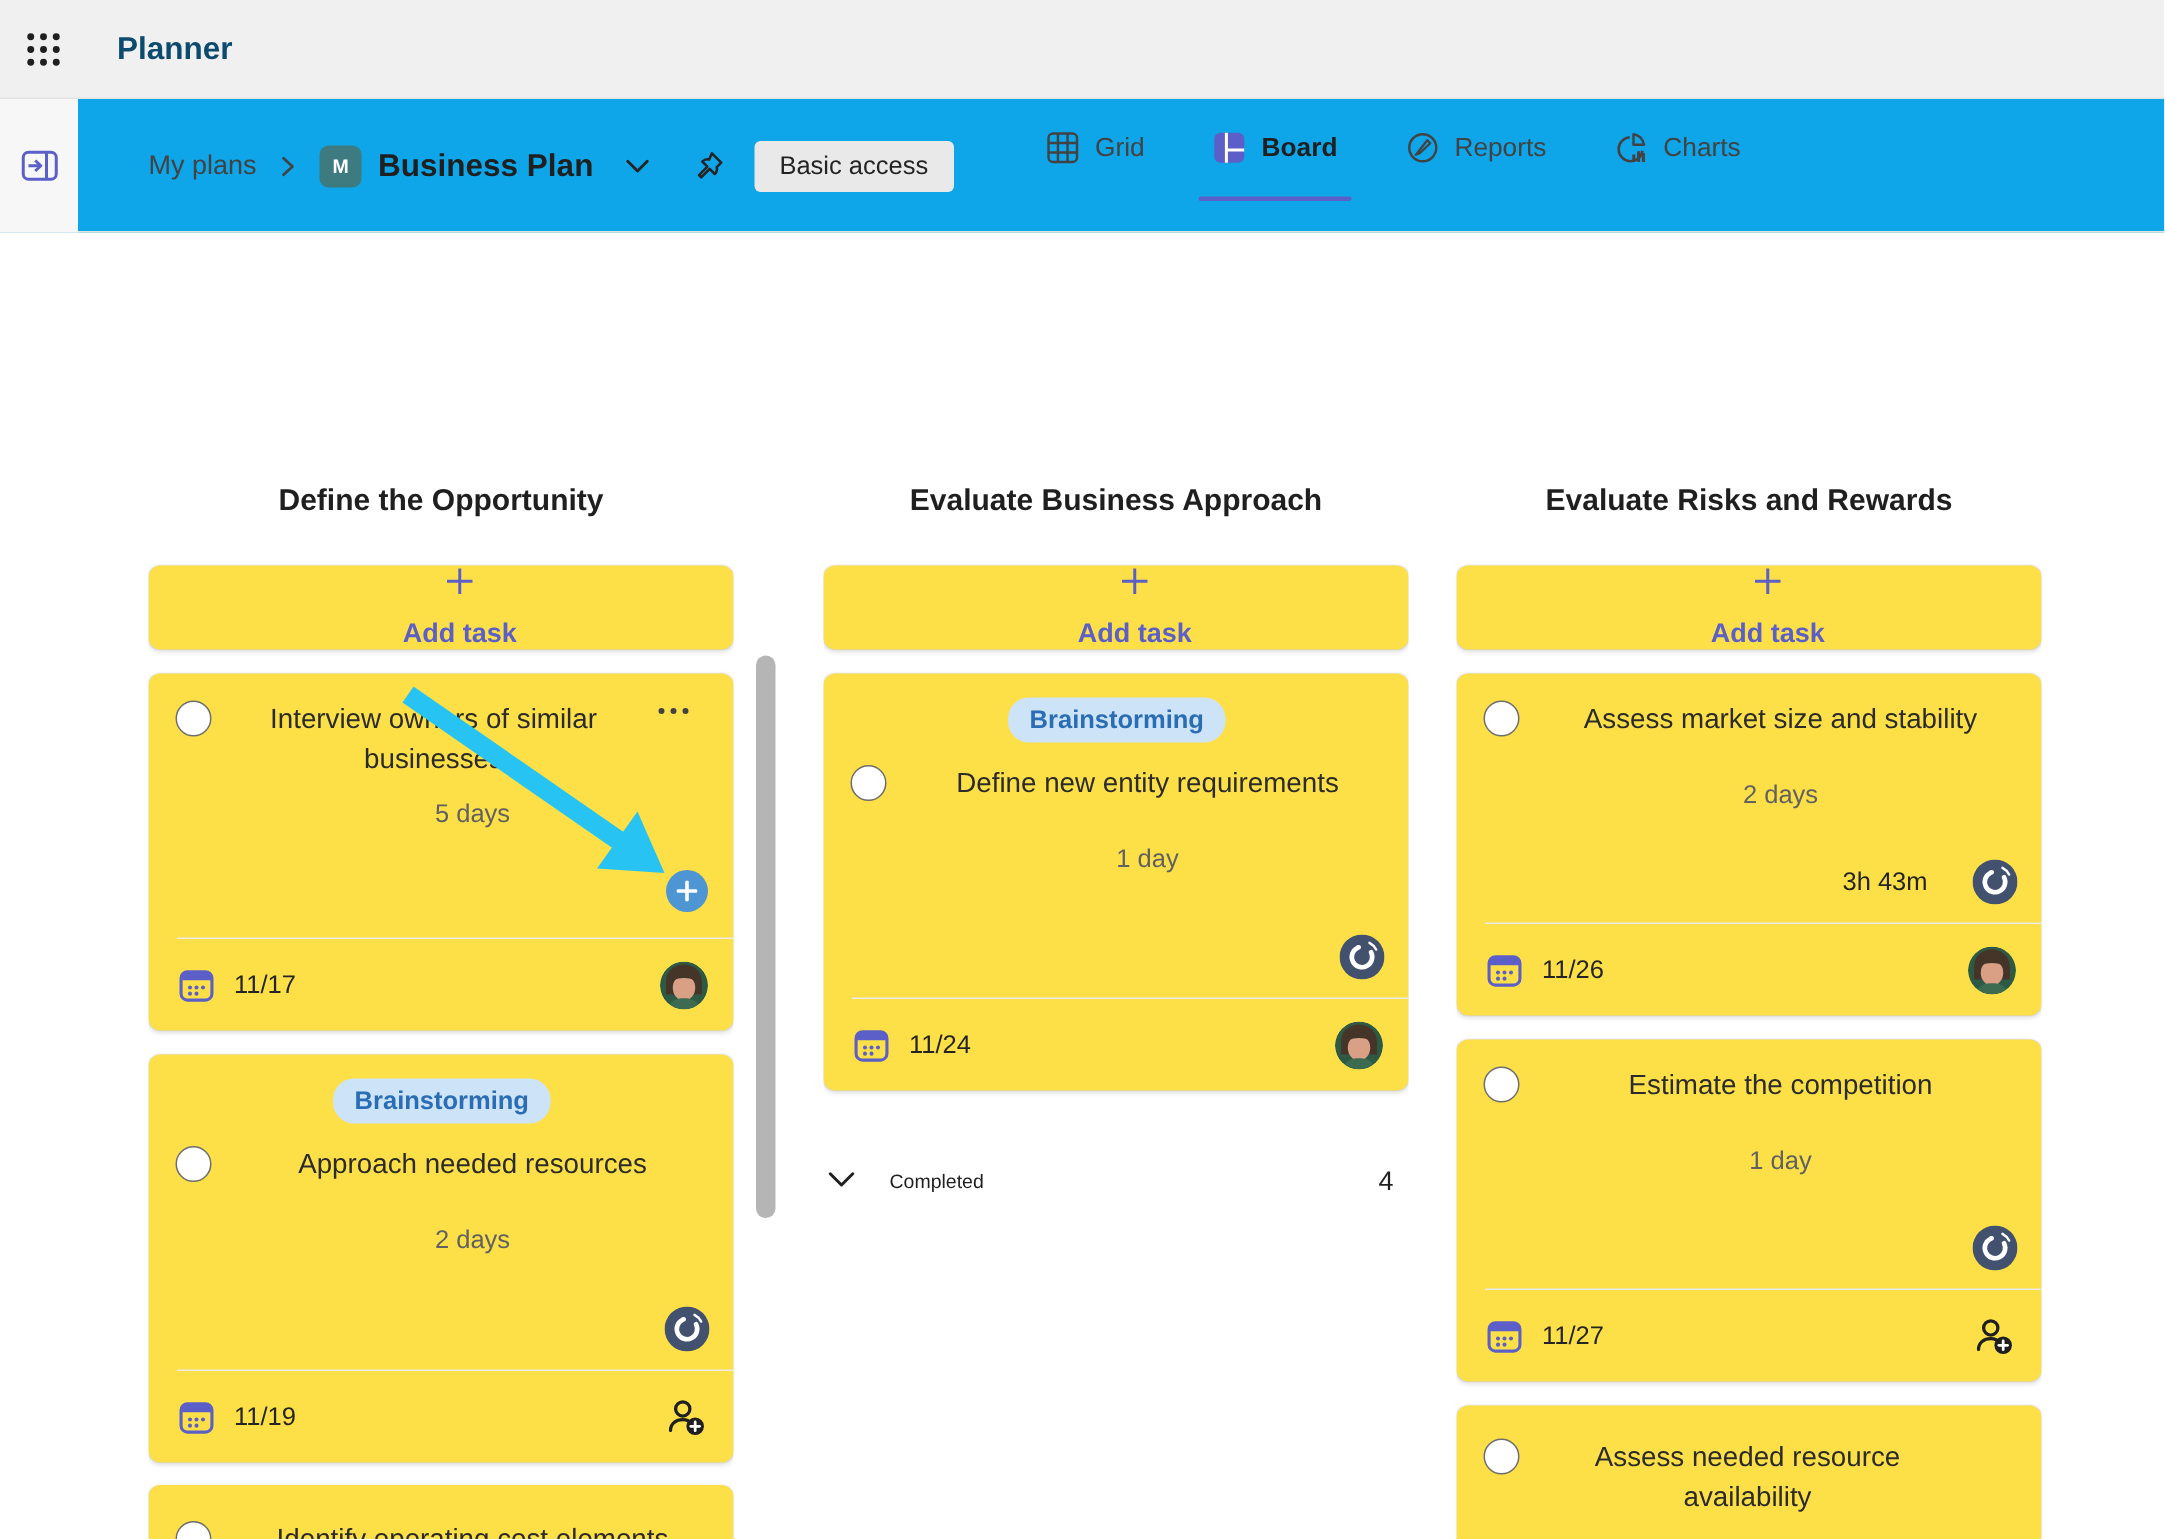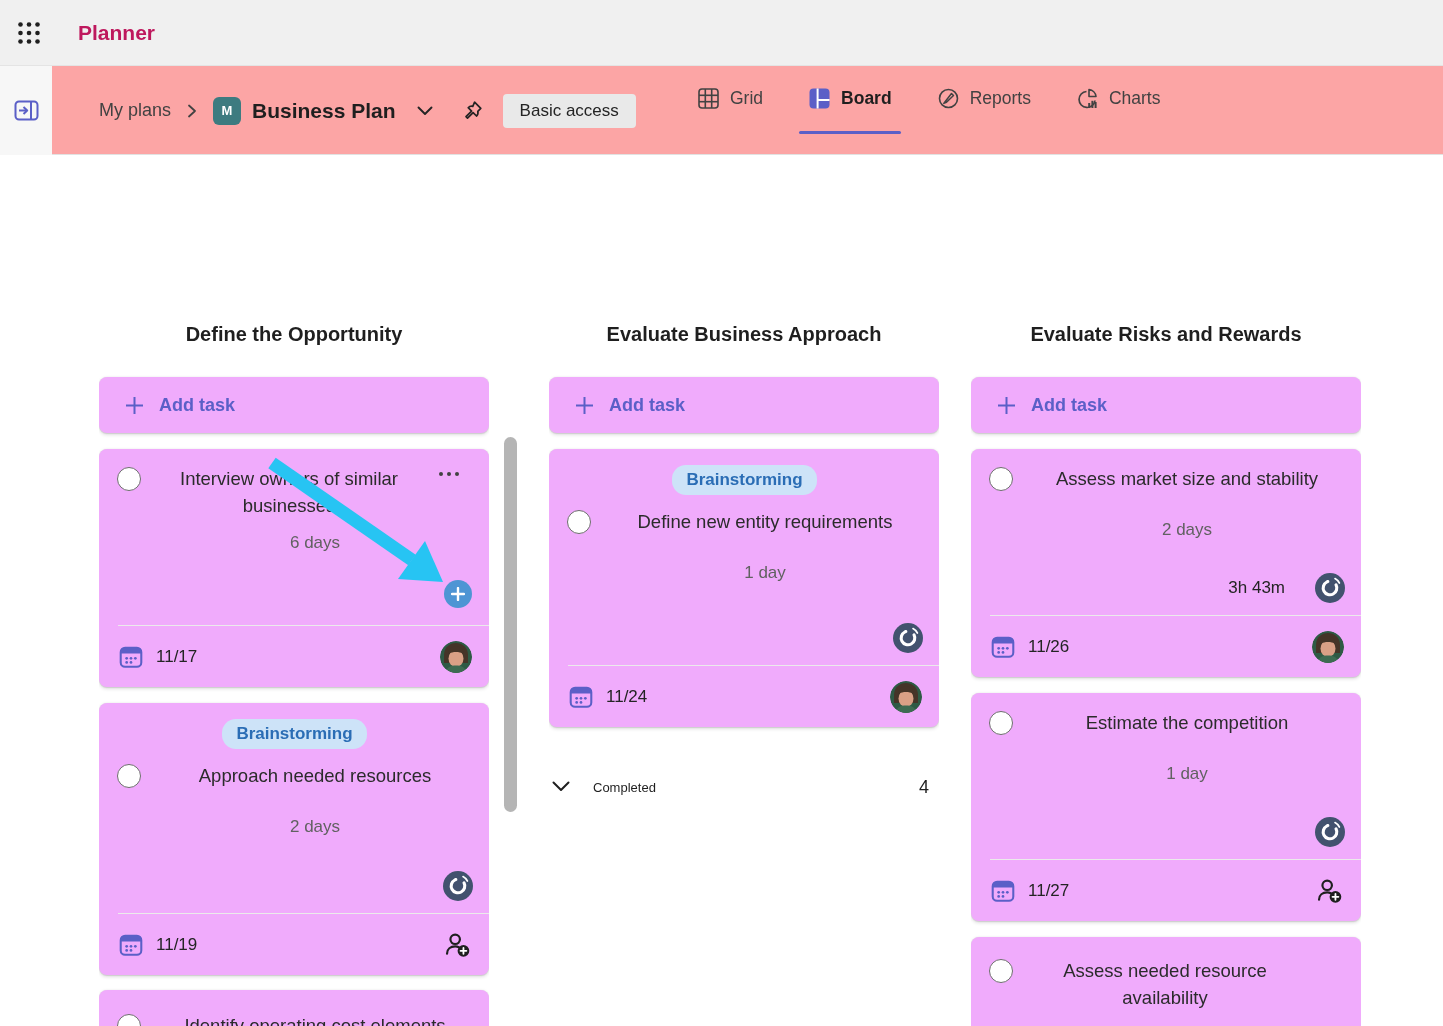--- a/index.html
+++ b/index.html
@@ -2,24 +2,24 @@
 <html><head>
 <meta charset="utf-8">
 <style>
   * { margin:0; padding:0; box-sizing:border-box; }
   html,body { width:1443px; height:1026px; background:#fff; font-family:"Liberation Sans", sans-serif; color:#242424; }
   .frame { position:relative; width:1443px; height:1026px; overflow:hidden; background:#fff; }
 
   
   .app-bar { position:absolute; left:0; top:0; width:1443px; height:66px; background:#f0f0f0; border-bottom:1px solid #e4e4e4; display:flex; align-items:center; }
   .waffle-btn { width:58px; height:66px; display:flex; align-items:center; justify-content:center; cursor:pointer; background:none; border:none; }
-  .app-title { margin-left:20px; font-size:21px; font-weight:700; color:#be185d; }
-
-  
-  .page-header { position:absolute; left:0; top:66px; width:1443px; height:89px; background:#fca5a5; border-bottom:1px solid #e2e2e2; }
+  .app-title { margin-left:20px; font-size:21px; font-weight:700; color:#0c4a6e; }
+
+  
+  .page-header { position:absolute; left:0; top:66px; width:1443px; height:89px; background:#0ea5e9; border-bottom:1px solid #e2e2e2; }
   .rail { position:absolute; left:0; top:0; width:52px; height:89px; background:#f7f7f7; display:flex; align-items:center; justify-content:center; }
   .breadcrumb { position:absolute; left:99px; top:0; height:89px; display:flex; align-items:center; }
   .crumb-root { font-size:18px; color:#424242; cursor:pointer; }
   .crumb-sep { margin:0 14px; display:flex; }
   .plan-badge { width:28px; height:28px; border-radius:6px; background:#3d7b80; color:#fff; font-size:13px; font-weight:700; display:flex; align-items:center; justify-content:center; }
   .plan-title { margin-left:11px; font-size:21px; font-weight:700; color:#1f1f1f; }
   .plan-caret { margin-left:20px; display:flex; cursor:pointer; }
   .pin-btn { margin-left:26px; display:flex; background:none; border:none; cursor:pointer; }
   .access-pill { margin-left:19px; background:#e9e9e9; border-radius:4px; padding:7px 17px; font-size:17px; color:#242424; }
 
@@ -33,21 +33,21 @@
   .filter-box { position:absolute; left:99px; top:177px; width:421px; height:44px; border-bottom:2px solid #6f6f6f; display:flex; align-items:center; }
   .filter-box .f-icon { margin:0 12px 0 10px; display:flex; }
   .filter-input { flex:1; border:none; outline:none; background:transparent; font-size:18.5px; font-family:"Liberation Sans", sans-serif; color:#242424; }
   .filter-input::placeholder { color:#616161; }
 
   
   .bucket { position:absolute; top:308px; width:390px; height:718px; overflow:hidden; padding-top:12px;text-align:center; }
   .bucket.b1 { left:99px; } .bucket.b2 { left:549px; } .bucket.b3 { left:971px; }
   .bucket-title { font-size:20px; font-weight:700; color:#1f1f1f; line-height:28px; }
 
-  .card { position:relative; background:#f0abfc; border-radius:8px; box-shadow:0 1.6px 3.6px rgba(0,0,0,.13), 0 0.3px 0.9px rgba(0,0,0,.10); margin-top:16px; }
+  .card { position:relative; background:#fde047; border-radius:8px; box-shadow:0 1.6px 3.6px rgba(0,0,0,.13), 0 0.3px 0.9px rgba(0,0,0,.10); margin-top:16px;flex-direction:column; }
   .add-task-card { height:56px; margin-top:29px; display:flex; align-items:center; gap:14px; padding-left:25px; cursor:pointer; }
   .add-task-label { font-size:18px; font-weight:600; color:#5b5fc7; }
 
   .card-body { padding:16px 17px 0 18px; }
   .cat-pill { display:inline-block; background:#cde3f8; color:#2a6db5; font-size:17px; font-weight:600; border-radius:14px; padding:5px 14px; margin-bottom:13px; }
   .task-row { display:flex; align-items:flex-start; gap:17px; }
   .chk { width:24px; height:24px; min-width:24px; border:1.5px solid #6e6e6e; border-radius:50%; margin-top:2px; cursor:pointer; background:#fff; }
   .task-title { font-size:18.5px; line-height:27px; color:#2b2b2b; flex:1; }
   .more-btn { background:none; border:none; cursor:pointer; padding:4px 0 0 0; display:flex; }
   .duration { margin-left:41px; margin-top:28px; font-size:17px; color:#616161; }
@@ -186,21 +186,21 @@
           <span class="chk"></span>
           <span class="task-title" style="max-width:262px">Interview owners of similar businesses</span>
           <button class="more-btn">
             <svg width="24" height="10" viewBox="0 0 24 10">
               <circle cx="4" cy="5" r="2" fill="#424242"></circle>
                 <circle cx="12" cy="5" r="2" fill="#424242"></circle>
                 <circle cx="20" cy="5" r="2" fill="#424242"></circle>
             </svg>
           </button>
         </div>
-        <div class="duration tight">6 days</div>
+        <div class="duration tight">5 days</div>
       </div>
       <button class="plus-callout">
         <svg width="14" height="14" viewBox="0 0 14 14">
           <line x1="7" y1="1" x2="7" y2="13" stroke="#fff" stroke-width="2.4" stroke-linecap="round"></line>
           <line x1="1" y1="7" x2="13" y2="7" stroke="#fff" stroke-width="2.4" stroke-linecap="round"></line>
         </svg>
       </button>
       <div class="card-footer">
         <svg width="26" height="26" viewBox="0 0 24 24">
           <rect x="2.5" y="3.5" width="19" height="17.5" rx="4" fill="none" stroke="#5b5fc7" stroke-width="1.9"></rect>

